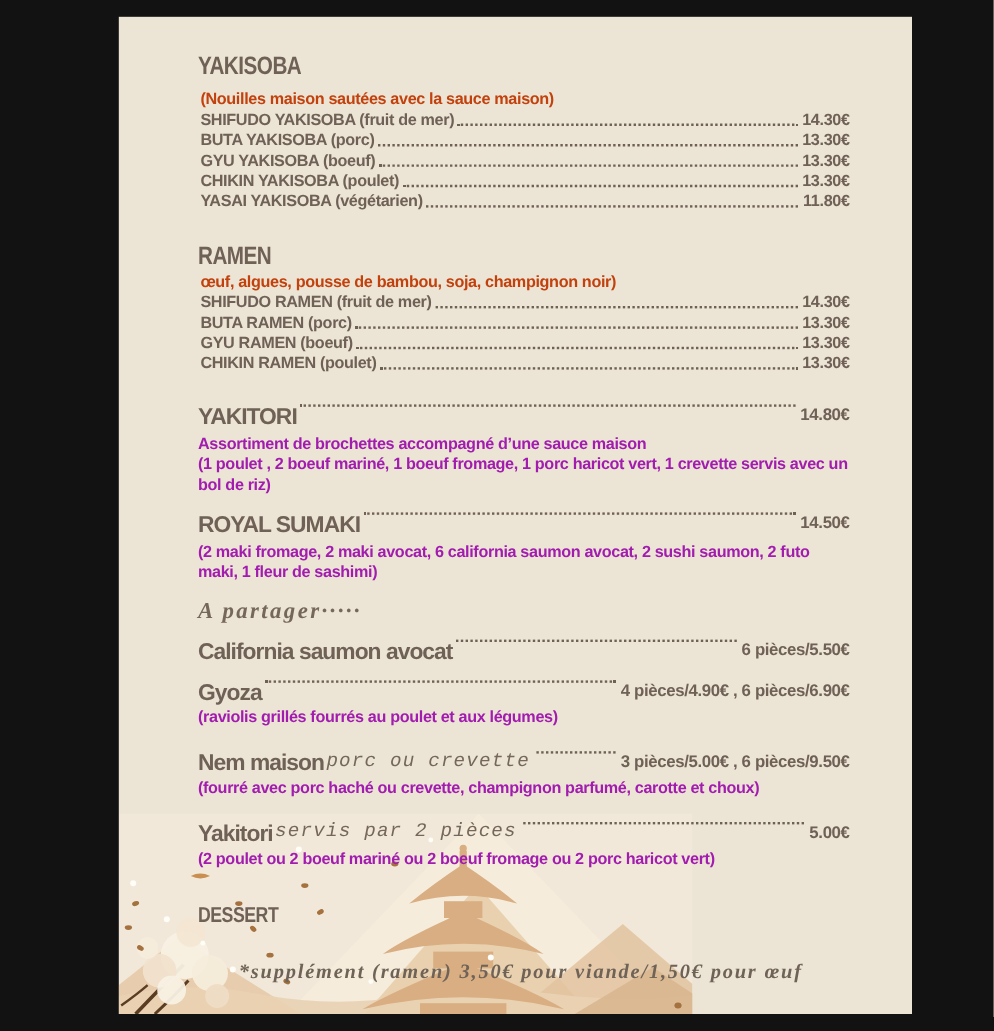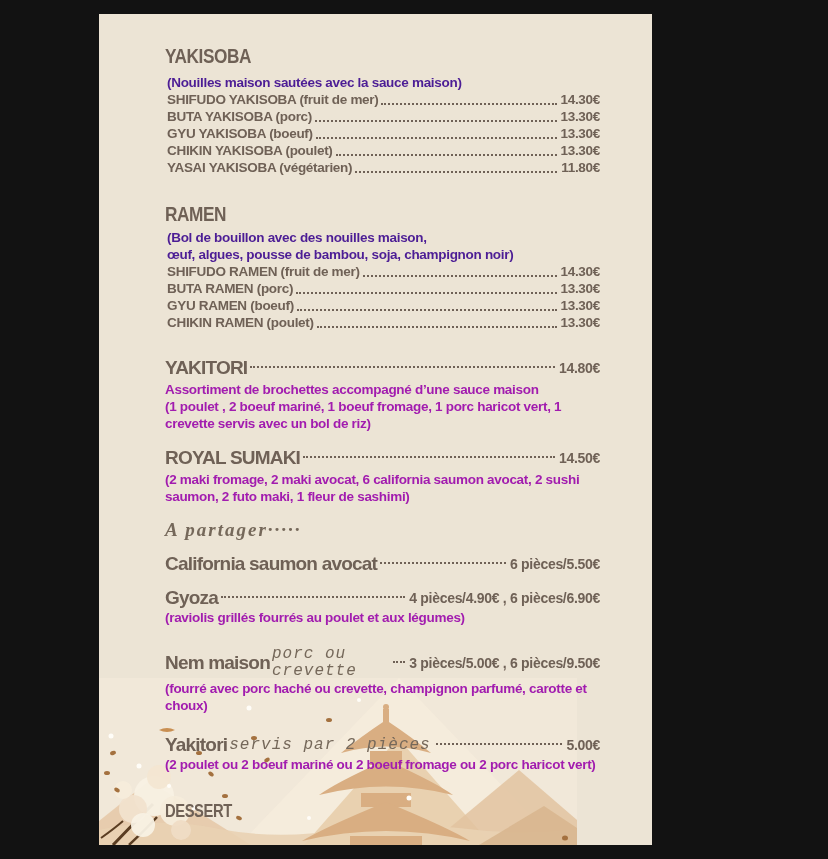--- a/index.html
+++ b/index.html
@@ -4,58 +4,58 @@
 <style>
   html,body { margin:0; padding:0; }
   body {
     width:828px; height:859px; position:relative;
     background:#121212;
     font-family:"Liberation Sans", sans-serif;
     overflow:hidden;
   }
   .page {
     position:absolute; left:99px; top:14px;
-    width:553px; height:831px;
+    width:661px; height:831px;
     background:#ece4d5;
     overflow:hidden;
   }
   .decor {
     position:absolute; left:0; bottom:0;
     width:478px; height:167px; z-index:1;
   }
   .content {
     position:relative; z-index:2;
     padding:30px 52px 0 66px;
     color:#6f6156;
   }
   .sec-title {
     font-size:21px; font-weight:bold; color:#6f6156;
     transform:scaleX(.82); transform-origin:left;
     letter-spacing:-.5px; line-height:24px;
   }
   .note {
-    font-size:13.5px; font-weight:bold; color:#4c1d95;
+    font-size:13.5px; font-weight:bold; color:#c2410c;
     letter-spacing:-.3px; line-height:17px; margin-left:2px;
   }
   .desc {
     font-size:13.5px; font-weight:bold; color:#82735f;
     letter-spacing:-.3px; line-height:17px;
   }
   .desc.dark { color:#a21caf; }
   .row {
     display:flex; align-items:flex-end; font-weight:bold;
     line-height:17px; margin-left:2px;
   }
   .row .name { font-size:13.5px; letter-spacing:-.3px; white-space:nowrap; }
   .row .price { font-size:13.5px; letter-spacing:-.3px; white-space:nowrap; }
   .leader {
     flex:1; border-bottom:2px dotted #6f6156;
     margin:0 4px 3px 3px; min-width:12px;
   }
-  .big-row { margin-left:0; align-items:center; }
+  .big-row { margin-left:0; align-items:flex-start; }
   .big-row .name { font-size:19px; letter-spacing:-.8px; line-height:22px; }
   .big-row .price { font-size:14px; }
   .script {
     font-family:Liberation Mono, monospace; font-style:italic;
     font-weight:normal; color:#75685a; letter-spacing:1px;
   }
   .partager {
     font-family:"Liberation Serif", serif; font-style:italic;
     font-size:19px; color:#75685a; letter-spacing:2px; font-weight:bold;
   }
@@ -158,21 +158,20 @@
       </div>
       <div class="row">
         <span class="name">YASAI YAKISOBA (végétarien)</span>
         <span class="leader"></span>
         <span class="price">11.80€</span>
       </div>
     </div>
 
     <div class="mt26">
       <div class="sec-title">RAMEN</div>
-      <div class="note mt3">(Bol de bouillon avec des nouilles maison,</div>
       <div class="note">œuf, algues, pousse de bambou, soja, champignon noir)</div>
       <div class="row">
         <span class="name">SHIFUDO RAMEN (fruit de mer)</span>
         <span class="leader"></span>
         <span class="price">14.30€</span>
       </div>
       <div class="row">
         <span class="name">BUTA RAMEN (porc)</span>
         <span class="leader"></span>
         <span class="price">13.30€</span>

